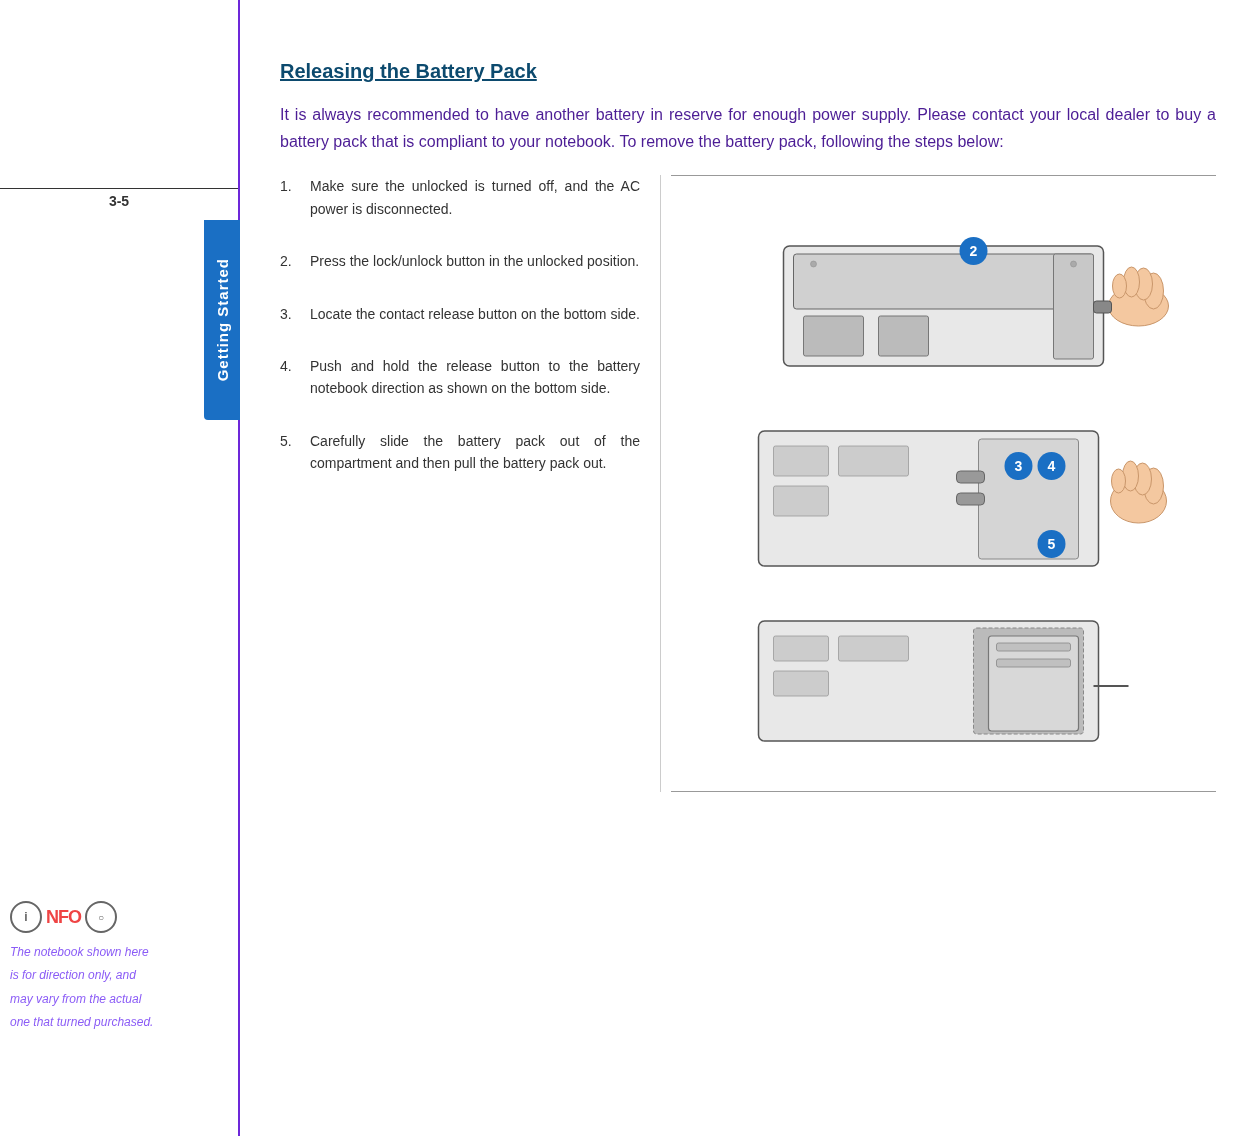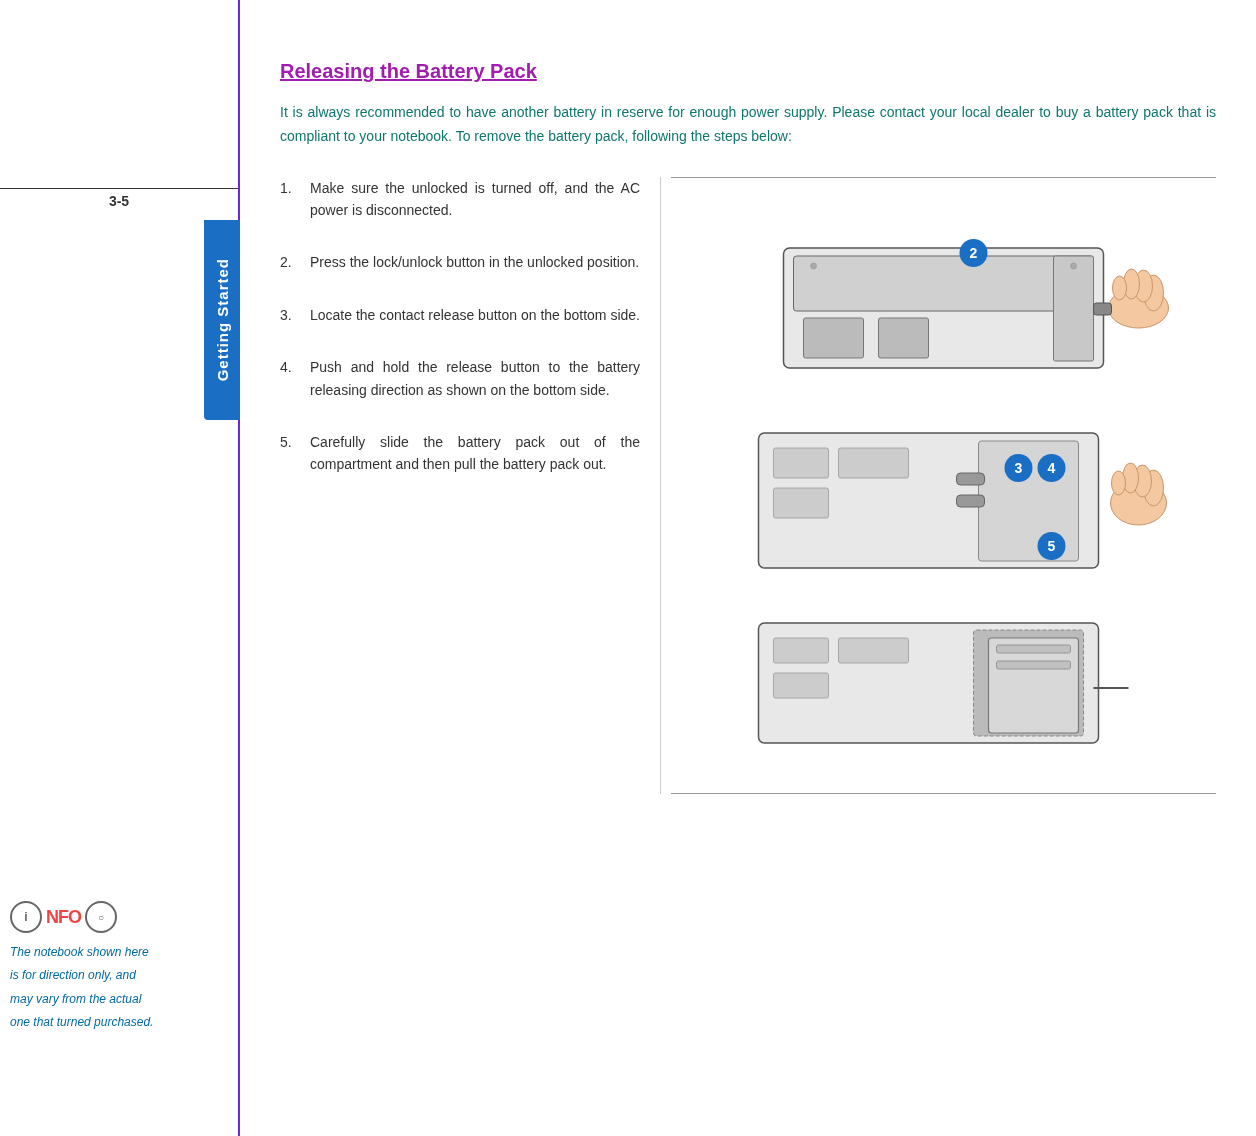--- a/index.html
+++ b/index.html
@@ -92,52 +92,52 @@
 
     .info-nfo {
       font-size: 18px;
       font-weight: bold;
       color: #ef4444;
       letter-spacing: -1px;
     }
 
     .info-text {
       font-size: 12px;
-      color: #0369a1;
+      color: #8b5cf6;
       line-height: 1.6;
       font-style: italic;
     }
 
     .info-text p {
       margin-bottom: 4px;
     }
 
     
     .main-content {
       flex: 1;
       padding: 40px 40px 40px 40px;
       overflow: hidden;
       position: relative;
     }
 
     .section-title {
       font-size: 20px;
       font-weight: bold;
       text-decoration: underline;
-      color: #a21caf;
+      color: #0c4a6e;
       margin-bottom: 18px;
       margin-top: 20px;
     }
 
     .intro-text {
-      font-size: 14px;
-      color: #0f766e;
+      font-size: 16px;
+      color: #4c1d95;
       line-height: 1.7;
       text-align: justify;
-      margin-bottom: 28px;
+      margin-bottom: 20px;
     }
 
     
     .content-area {
       display: flex;
       gap: 20px;
     }
 
     .steps-column {
       flex: 0 0 360px;
@@ -249,21 +249,21 @@
         <span class="step-text">Press  the  lock/unlock  button  in the unlocked position.</span>
       </div>
 
       <div class="step-item">
         <span class="step-num">3.</span>
         <span class="step-text">Locate  the  contact  release  button on the bottom side.</span>
       </div>
 
       <div class="step-item">
         <span class="step-num">4.</span>
-        <span class="step-text">Push and hold the release button to  the  battery  releasing  direction as shown on the bottom side.</span>
+        <span class="step-text">Push and hold the release button to  the  battery  notebook  direction as shown on the bottom side.</span>
       </div>
 
       <div class="step-item">
         <span class="step-num">5.</span>
         <span class="step-text">Carefully  slide  the  battery  pack out  of  the  compartment  and  then pull the battery pack out.</span>
       </div>
 
     </div>
 
     <div class="images-column">

